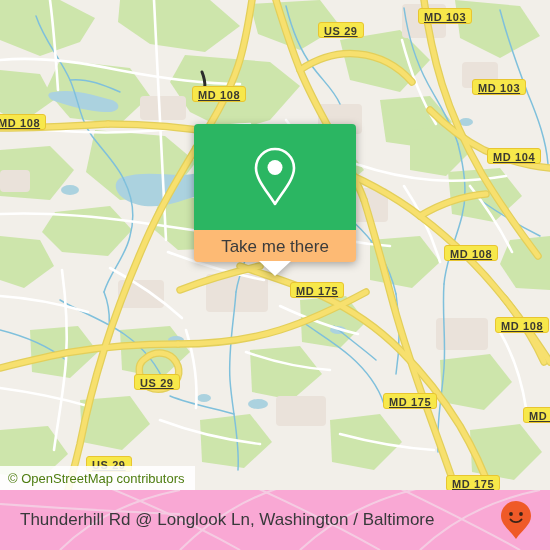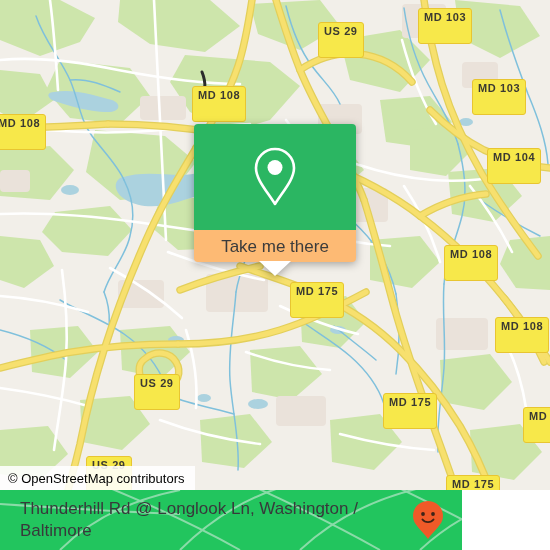--- a/index.html
+++ b/index.html
@@ -42,38 +42,39 @@
   .shield {
     position: absolute;
     background: #f7e84a;
     border: 1.6px solid #e8c531;
     border-radius: 3px;
     color: #3b3a32;
     font-size: 11px;
     font-weight: bold;
     letter-spacing: 0.6px;
     line-height: 1;
-    padding: 3px 5px 20px 5px;
+    padding: 3px 5px 0 5px;
     white-space: nowrap;
     font-family: "Liberation Sans", sans-serif;
     box-sizing: border-box;
+    text-decoration: underline;
   }
 
   
   .attrib {
     position: absolute;
     left: 0;
     bottom: 0;
     height: 24px;
     padding: 0 10px 0 8px;
     display: flex;
     align-items: center;
     background: rgba(255,255,255,0.88);
     font-size: 13px;
-    color: #000000;
+    color: #4d7c0f;
     font-family: "Liberation Sans", sans-serif;
     white-space: nowrap;
   }
 
   
   .popup {
     position: absolute;
     left: 194px;
     top: 124px;
     width: 162px;
@@ -113,23 +114,23 @@
     border-left: 16px solid transparent;
     border-right: 16px solid transparent;
     border-top: 15px solid #ffffff;
   }
 
   
   .footer {
     position: absolute;
     left: 0;
     top: 490px;
-    width: 462px;
+    width: 550px;
     height: 60px;
-    background: #22c55e;
+    background: #f9a8d4;
     overflow: hidden;
   }
   .footer-watermark {
     position: absolute;
     left: 0;
     top: -30px;
     width: 550px;
     height: 90px;
     opacity: 0.5;
   }

